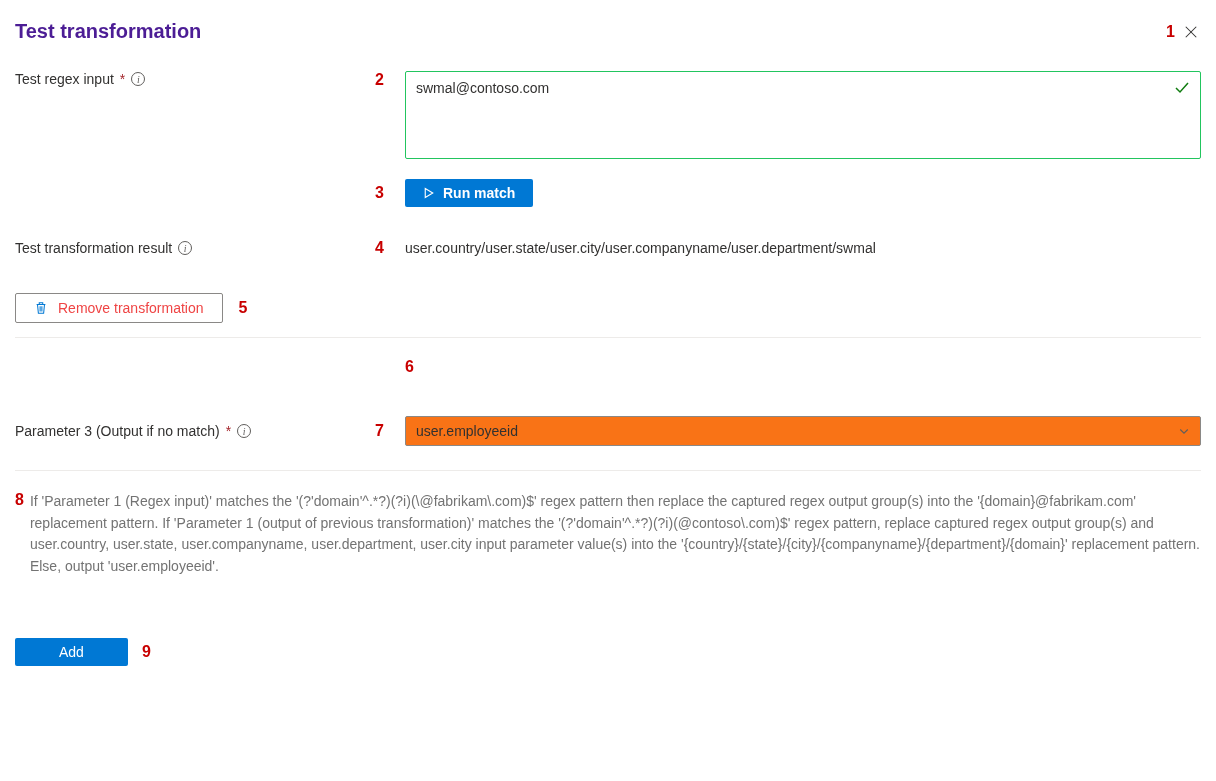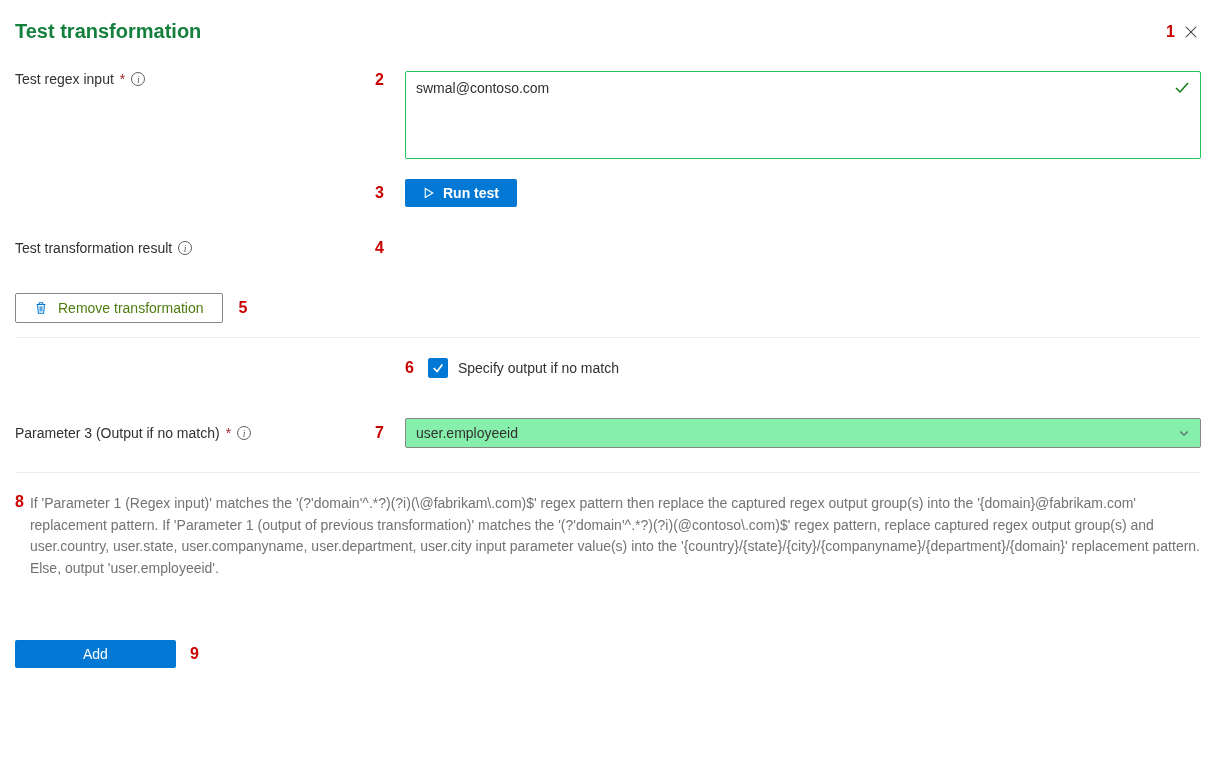--- a/index.html
+++ b/index.html
@@ -17,21 +17,21 @@
     }
     .header-row {
       display: flex;
       justify-content: space-between;
       align-items: center;
       margin-bottom: 28px;
     }
     .page-title {
       font-size: 20px;
       font-weight: 600;
-      color: #15803d;
+      color: #4c1d95;
     }
     .close-group {
       display: flex;
       align-items: center;
       gap: 6px;
     }
     .marker {
       color: #c80000;
       font-weight: 700;
       font-size: 16px;
@@ -136,21 +136,21 @@
     .btn-secondary {
       background: #fff;
       border: 1px solid #8a8886;
       padding: 6px 18px;
       font-size: 14px;
       cursor: pointer;
       display: inline-flex;
       align-items: center;
       gap: 10px;
       border-radius: 2px;
-      color: #4d7c0f;
+      color: #ef4444;
     }
     .btn-secondary svg { width: 14px; height: 14px; color: #0078d4; }
     .remove-row {
       display: flex;
       align-items: center;
       gap: 16px;
       margin-bottom: 14px;
     }
     .hr {
       border: none;
@@ -184,21 +184,21 @@
       font-size: 14px;
       color: #323130;
     }
     .select-wrap {
       border: 1px solid #8a8886;
       border-radius: 2px;
       padding: 6px 10px;
       display: flex;
       justify-content: space-between;
       align-items: center;
-      background: #86efac;
+      background: #f97316;
       cursor: pointer;
     }
     .select-value {
       font-size: 14px;
       color: #323130;
     }
     .chevron {
       width: 12px;
       height: 12px;
       color: #605e5c;
@@ -217,21 +217,21 @@
     }
     .footer-row {
       display: flex;
       align-items: center;
       gap: 14px;
     }
     .btn-add {
       background: #0078d4;
       color: #fff;
       border: none;
-      padding: 6px 68px;
+      padding: 6px 44px;
       font-size: 14px;
       font-weight: 400;
       cursor: pointer;
       border-radius: 2px;
     }
     .center-push {
       padding-left: 390px;
     }
   </style>
 </head>
@@ -268,55 +268,50 @@
 </div>
 
 <div class="form-line align-center">
   <div class="label-col"></div>
   <div class="marker-col"><span class="marker">3</span></div>
   <div class="field-col">
     <button class="btn-primary">
       <svg viewBox="0 0 16 16" fill="none" stroke="currentColor" stroke-width="1.5">
         <polygon points="3,2 13,8 3,14"></polygon>
       </svg>
-      <span>Run test</span>
+      <span>Run match</span>
     </button>
   </div>
 </div>
 
 <div class="form-line align-center" style="margin-top: 32px; margin-bottom: 36px;">
   <div class="label-col">
     <span class="field-label">Test transformation result</span>
     <span class="info-icon">i</span>
   </div>
   <div class="marker-col"><span class="marker">4</span></div>
+  <div class="field-col">
+    <span class="result-text">user.country/user.state/user.city/user.companyname/user.department/swmal</span>
+  </div>
 </div>
 
 <div class="remove-row">
   <button class="btn-secondary">
     <svg viewBox="0 0 16 16" fill="none" stroke="currentColor" stroke-width="1.2">
       <path d="M3 4h10M6 4V2h4v2M4 4l1 10h6l1-10M7 6v6M9 6v6"></path>
     </svg>
     <span>Remove transformation</span>
   </button>
   <span class="marker">5</span>
 </div>
 
 <hr class="hr">
 
 <div class="checkbox-row center-push">
   <span class="marker">6</span>
-  <div class="checkbox-row-inner">
-    <span class="azure-checkbox">
-      <svg viewBox="0 0 16 16" fill="none" stroke="currentColor" stroke-width="2">
-        <polyline points="3,8 7,12 13,4"></polyline>
-      </svg>
-    </span>
-    <span class="checkbox-label">Specify output if no match</span>
-  </div>
 </div>
 
 <div class="form-line align-center" style="margin-bottom: 24px;">
   <div class="label-col">
     <span class="field-label">Parameter 3 (Output if no match)</span>
     <span class="req">*</span>
     <span class="info-icon">i</span>
   </div>
   <div class="marker-col"><span class="marker">7</span></div>
   <div class="field-col">

